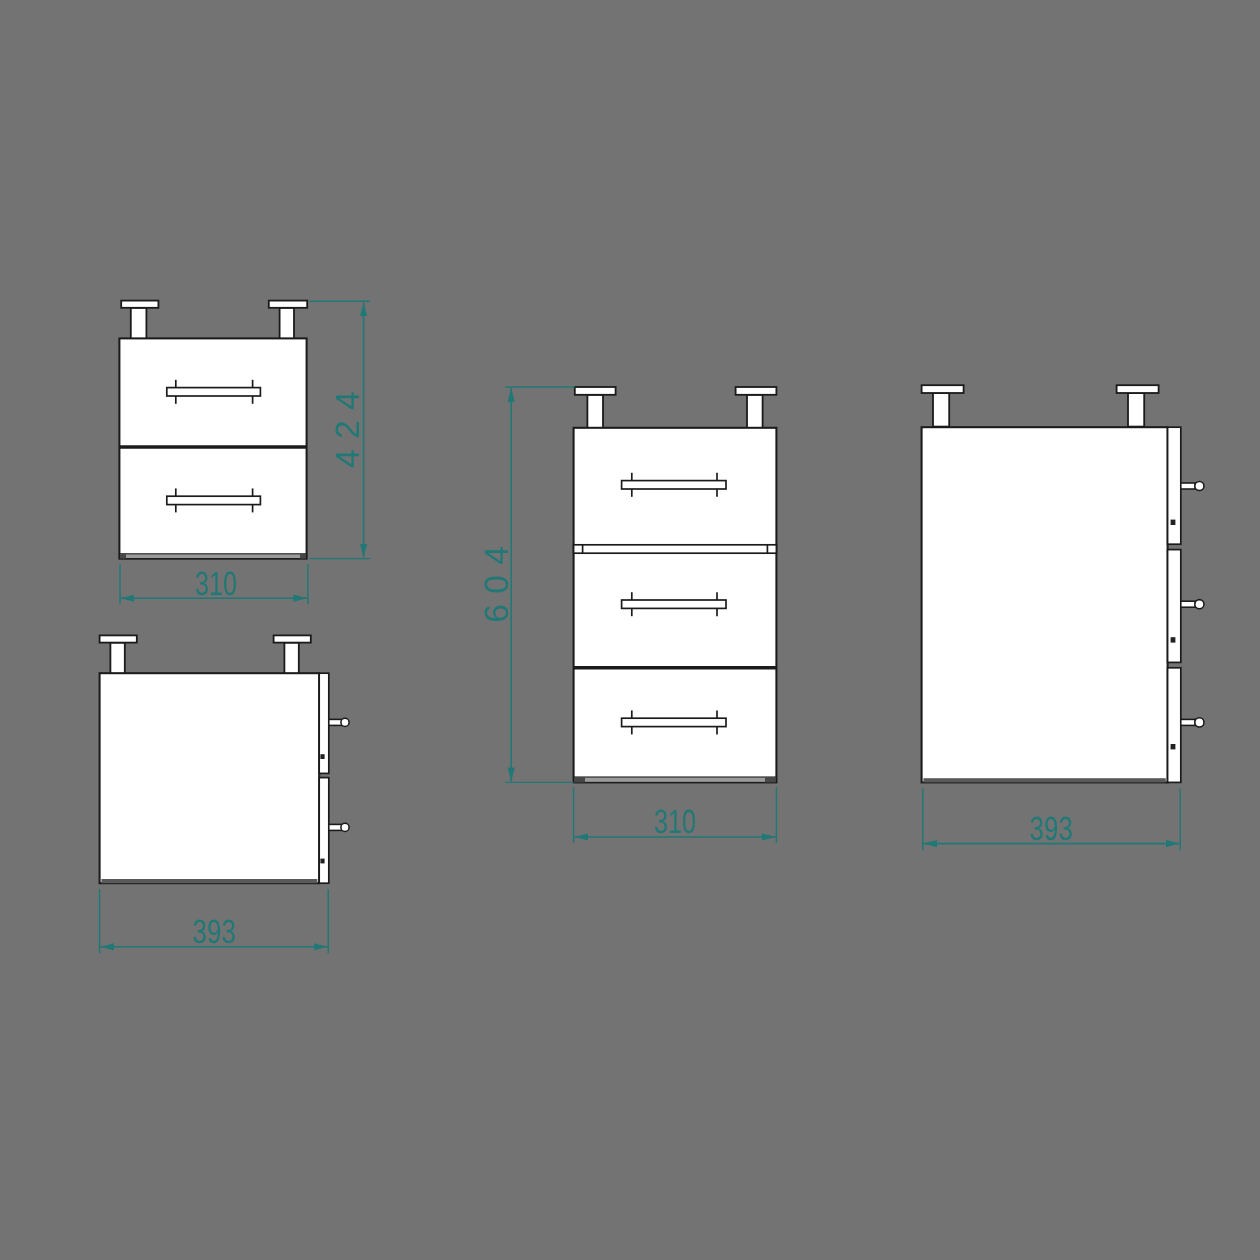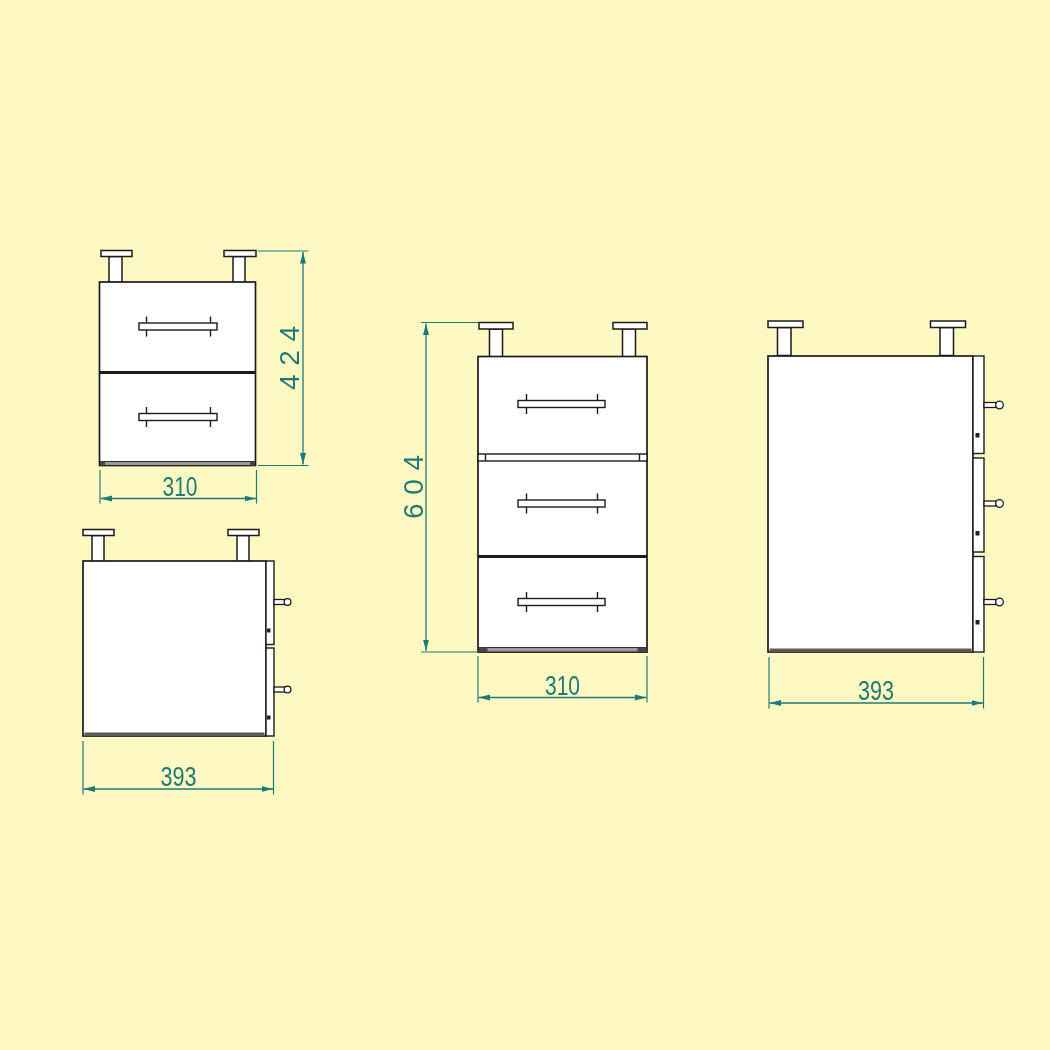--- a/index.html
+++ b/index.html
@@ -1,21 +1,21 @@
 <!DOCTYPE html>
 <html style="--line: #1b1b1b; --dim: #207976; --strip: #9b9b9b;"><head>
 <meta charset="utf-8">
 <style>
   :root{
     --line:#1b1b1b;
     --dim:#207976;
     --strip:#9b9b9b;
   }
   html,body{margin:0;padding:0;background:#ffffff;}
-  .canvas{position:relative;width:1050px;height:1050px;background:#fef9c3;overflow:hidden;text-align:right;}
+  .canvas{position:relative;width:1050px;height:1050px;background:#737373;overflow:hidden;text-align:right;}
   svg{display:block;}
   .ln{stroke:var(--line);fill:none;}
   .fw{fill:#ffffff;stroke:var(--line);}
   .dim{stroke:var(--dim);fill:none;stroke-width:1.3;}
   .ext{stroke:var(--dim);fill:none;stroke-width:1.2;}
   .dimtxt{fill:var(--dim);font-family:"Liberation Sans",sans-serif;font-size:28px;}
   .strip{fill:var(--strip);stroke:var(--line);stroke-width:0.9;}
   .band{fill:#5a5a5a;}
   .nub{fill:#474747;}
   .dot{fill:#222222;}

